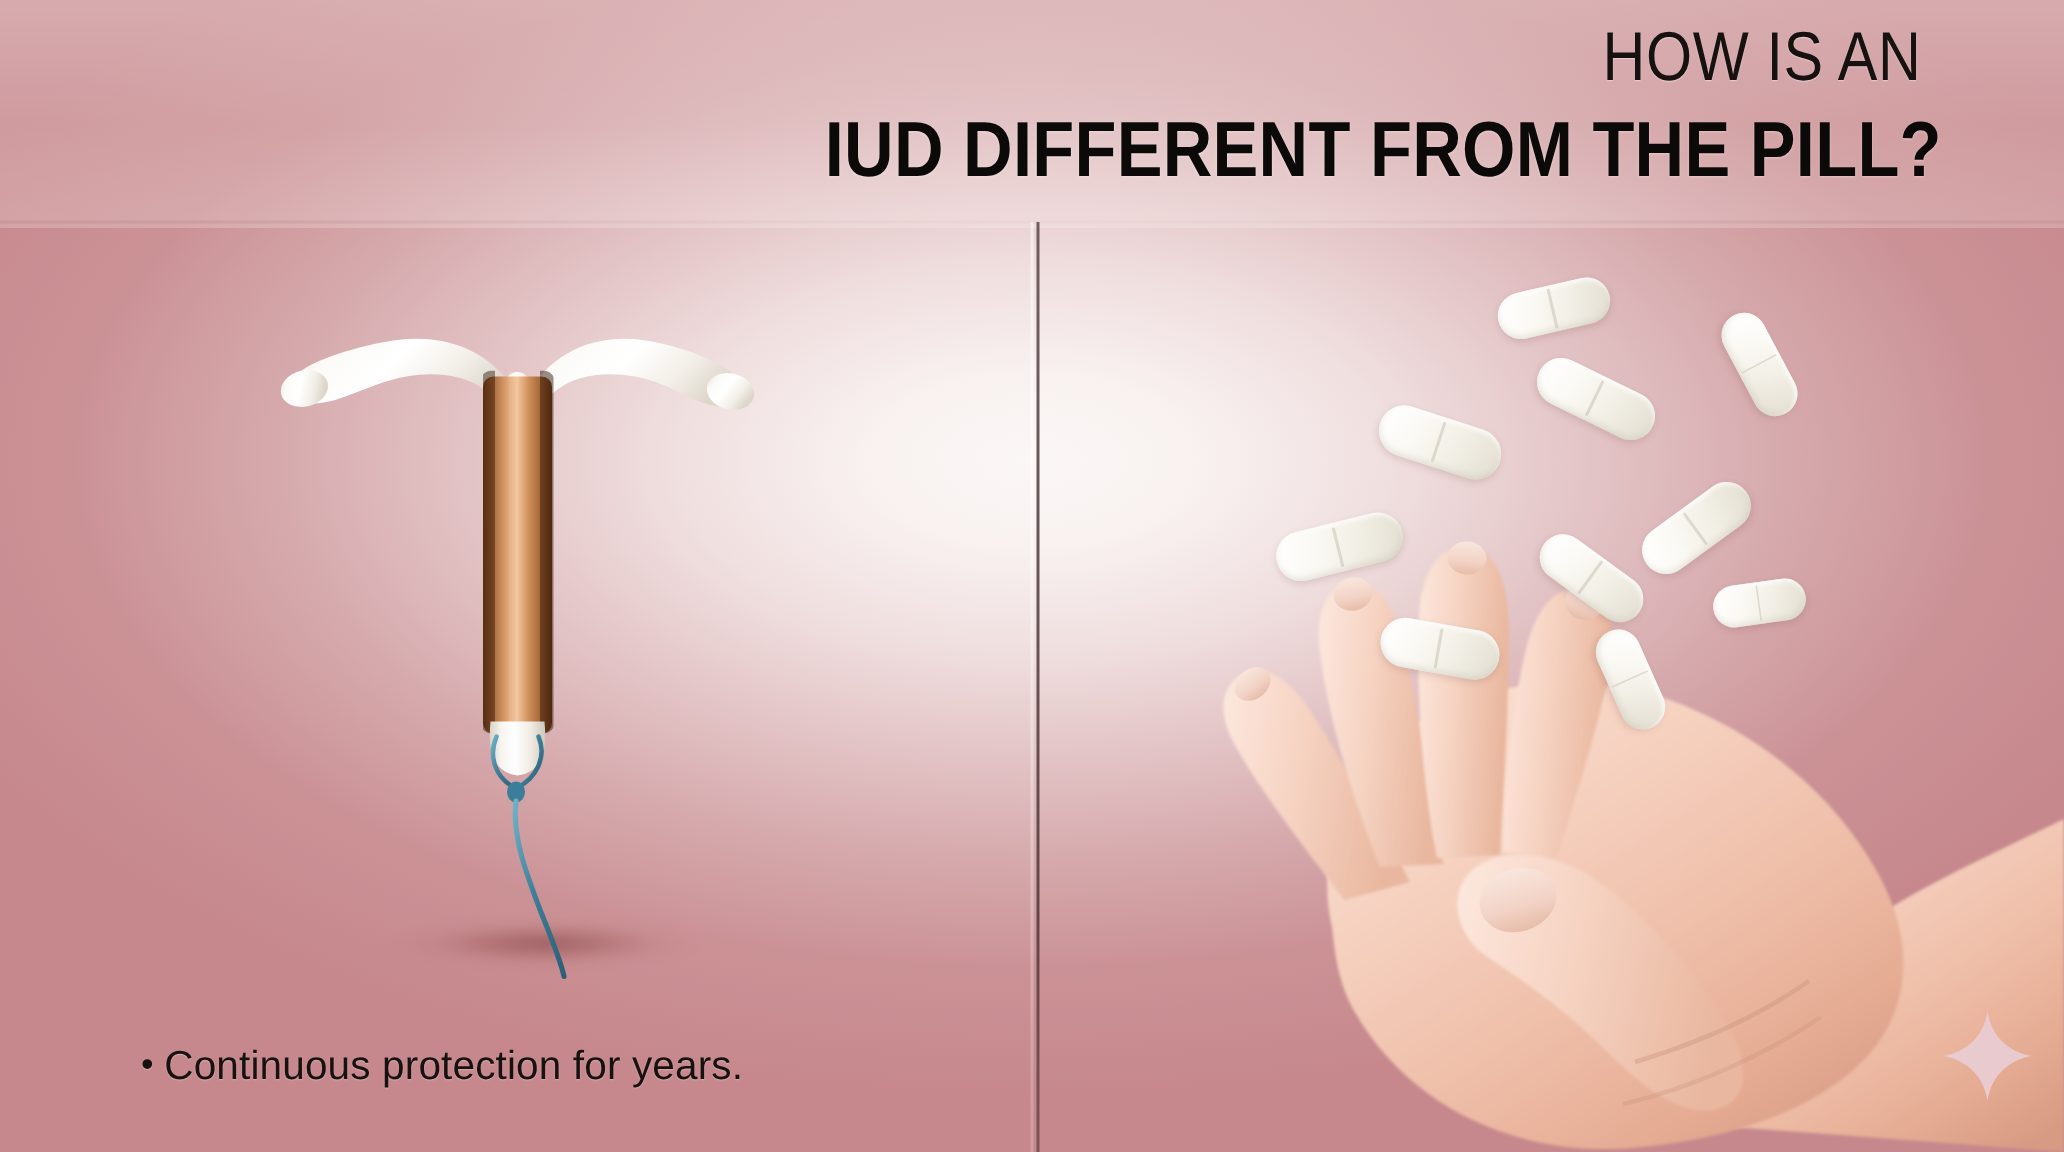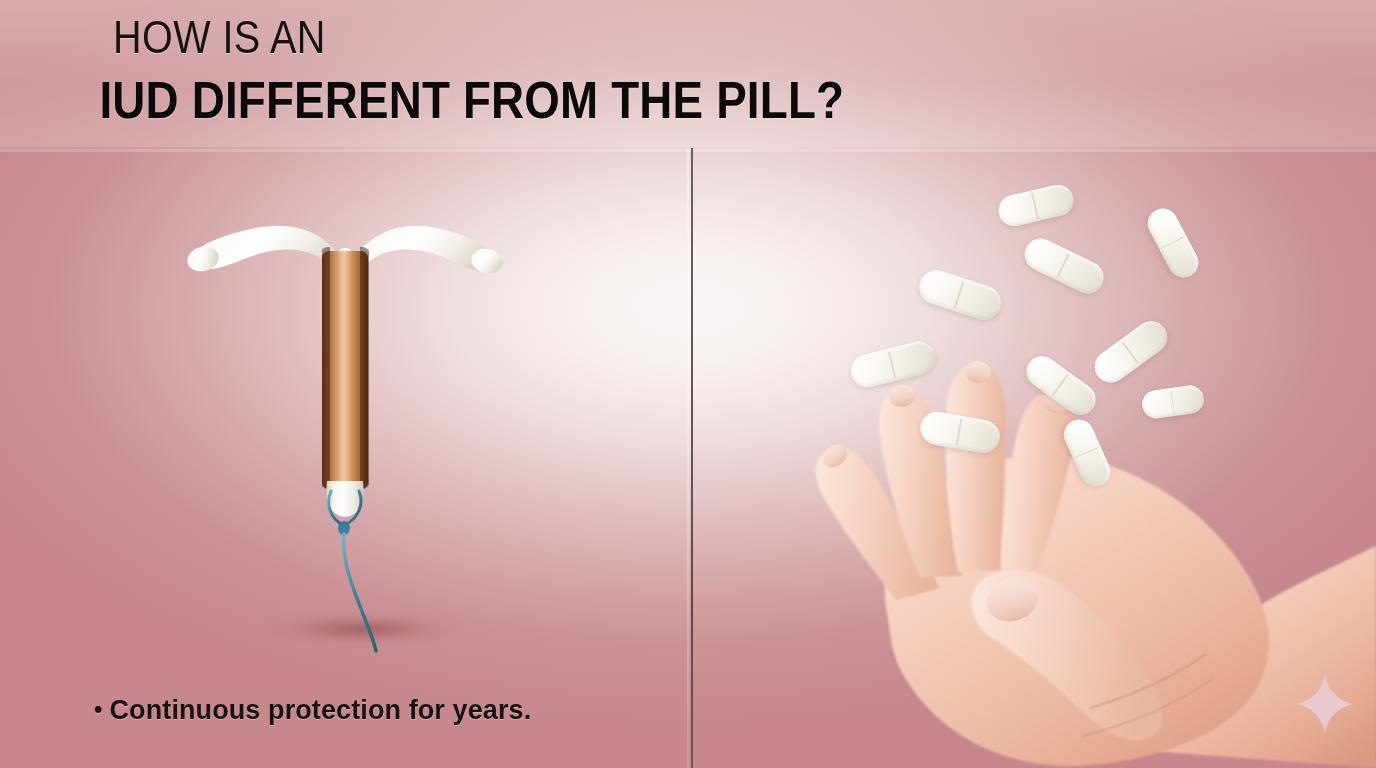--- a/index.html
+++ b/index.html
@@ -32,38 +32,38 @@
   .vline{
     position:absolute;left:691px;top:148px;width:2px;height:620px;
     background:linear-gradient(to bottom, rgba(60,40,42,.70) 0%, rgba(70,46,48,.80) 30%, rgba(70,46,48,.78) 75%, rgba(80,52,55,.62) 100%);
   }
   .vline-hi{
     position:absolute;left:687px;top:148px;width:2px;height:620px;
     background:linear-gradient(to bottom, rgba(255,255,255,.50), rgba(255,255,255,.18));
   }
 
   
-  .title-wrap{position:absolute;left:18px;right:0;top:10px;text-align:left;z-index:8;}
+  .title-wrap{position:absolute;left:18px;right:0;top:10px;text-align:right;z-index:8;}
   .title-1{
     font-size:46px;line-height:54px;font-weight:300;letter-spacing:.5px;
     color:#17120f;font-stretch:condensed;
     transform:scaleX(.86);transform-origin:50% 50%;
     text-shadow:0 1px 1px rgba(255,255,255,.45);
   }
   .title-2{
     font-size:52px;line-height:60px;font-weight:800;letter-spacing:.2px;
     color:#0c0a09;margin-top:6px;
     transform:scaleX(.88);transform-origin:50% 50%;
     text-shadow:0 1px 2px rgba(255,255,255,.35);
   }
 
   
   .caption{
     position:absolute;bottom:42px;
-    font-size:27px;font-weight:700;color:#17120f;
+    font-size:27px;font-weight:400;color:#17120f;
     letter-spacing:.1px;white-space:nowrap;
     text-shadow:0 1px 1px rgba(255,255,255,.30);
     z-index:9;
   }
   .caption.left{left:94px;}
   .caption.right{left:802px;}
   .bullet{display:inline-block;margin-right:7px;font-size:24px;vertical-align:2px;}
 
   
   .sparkle{position:absolute;left:1294px;top:673px;width:62px;height:62px;z-index:10;}

